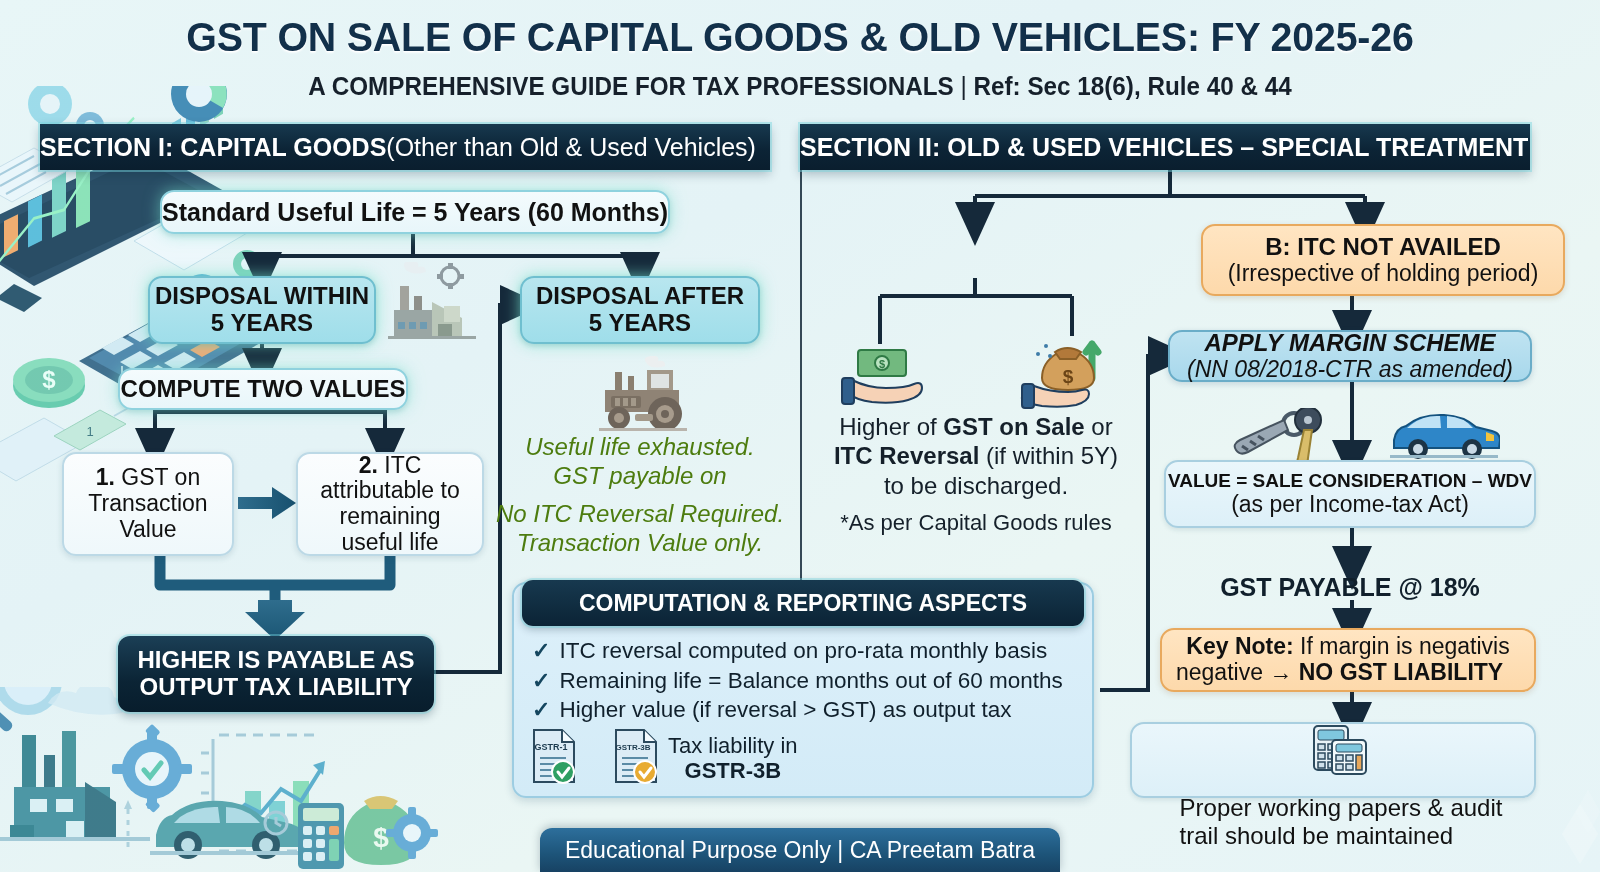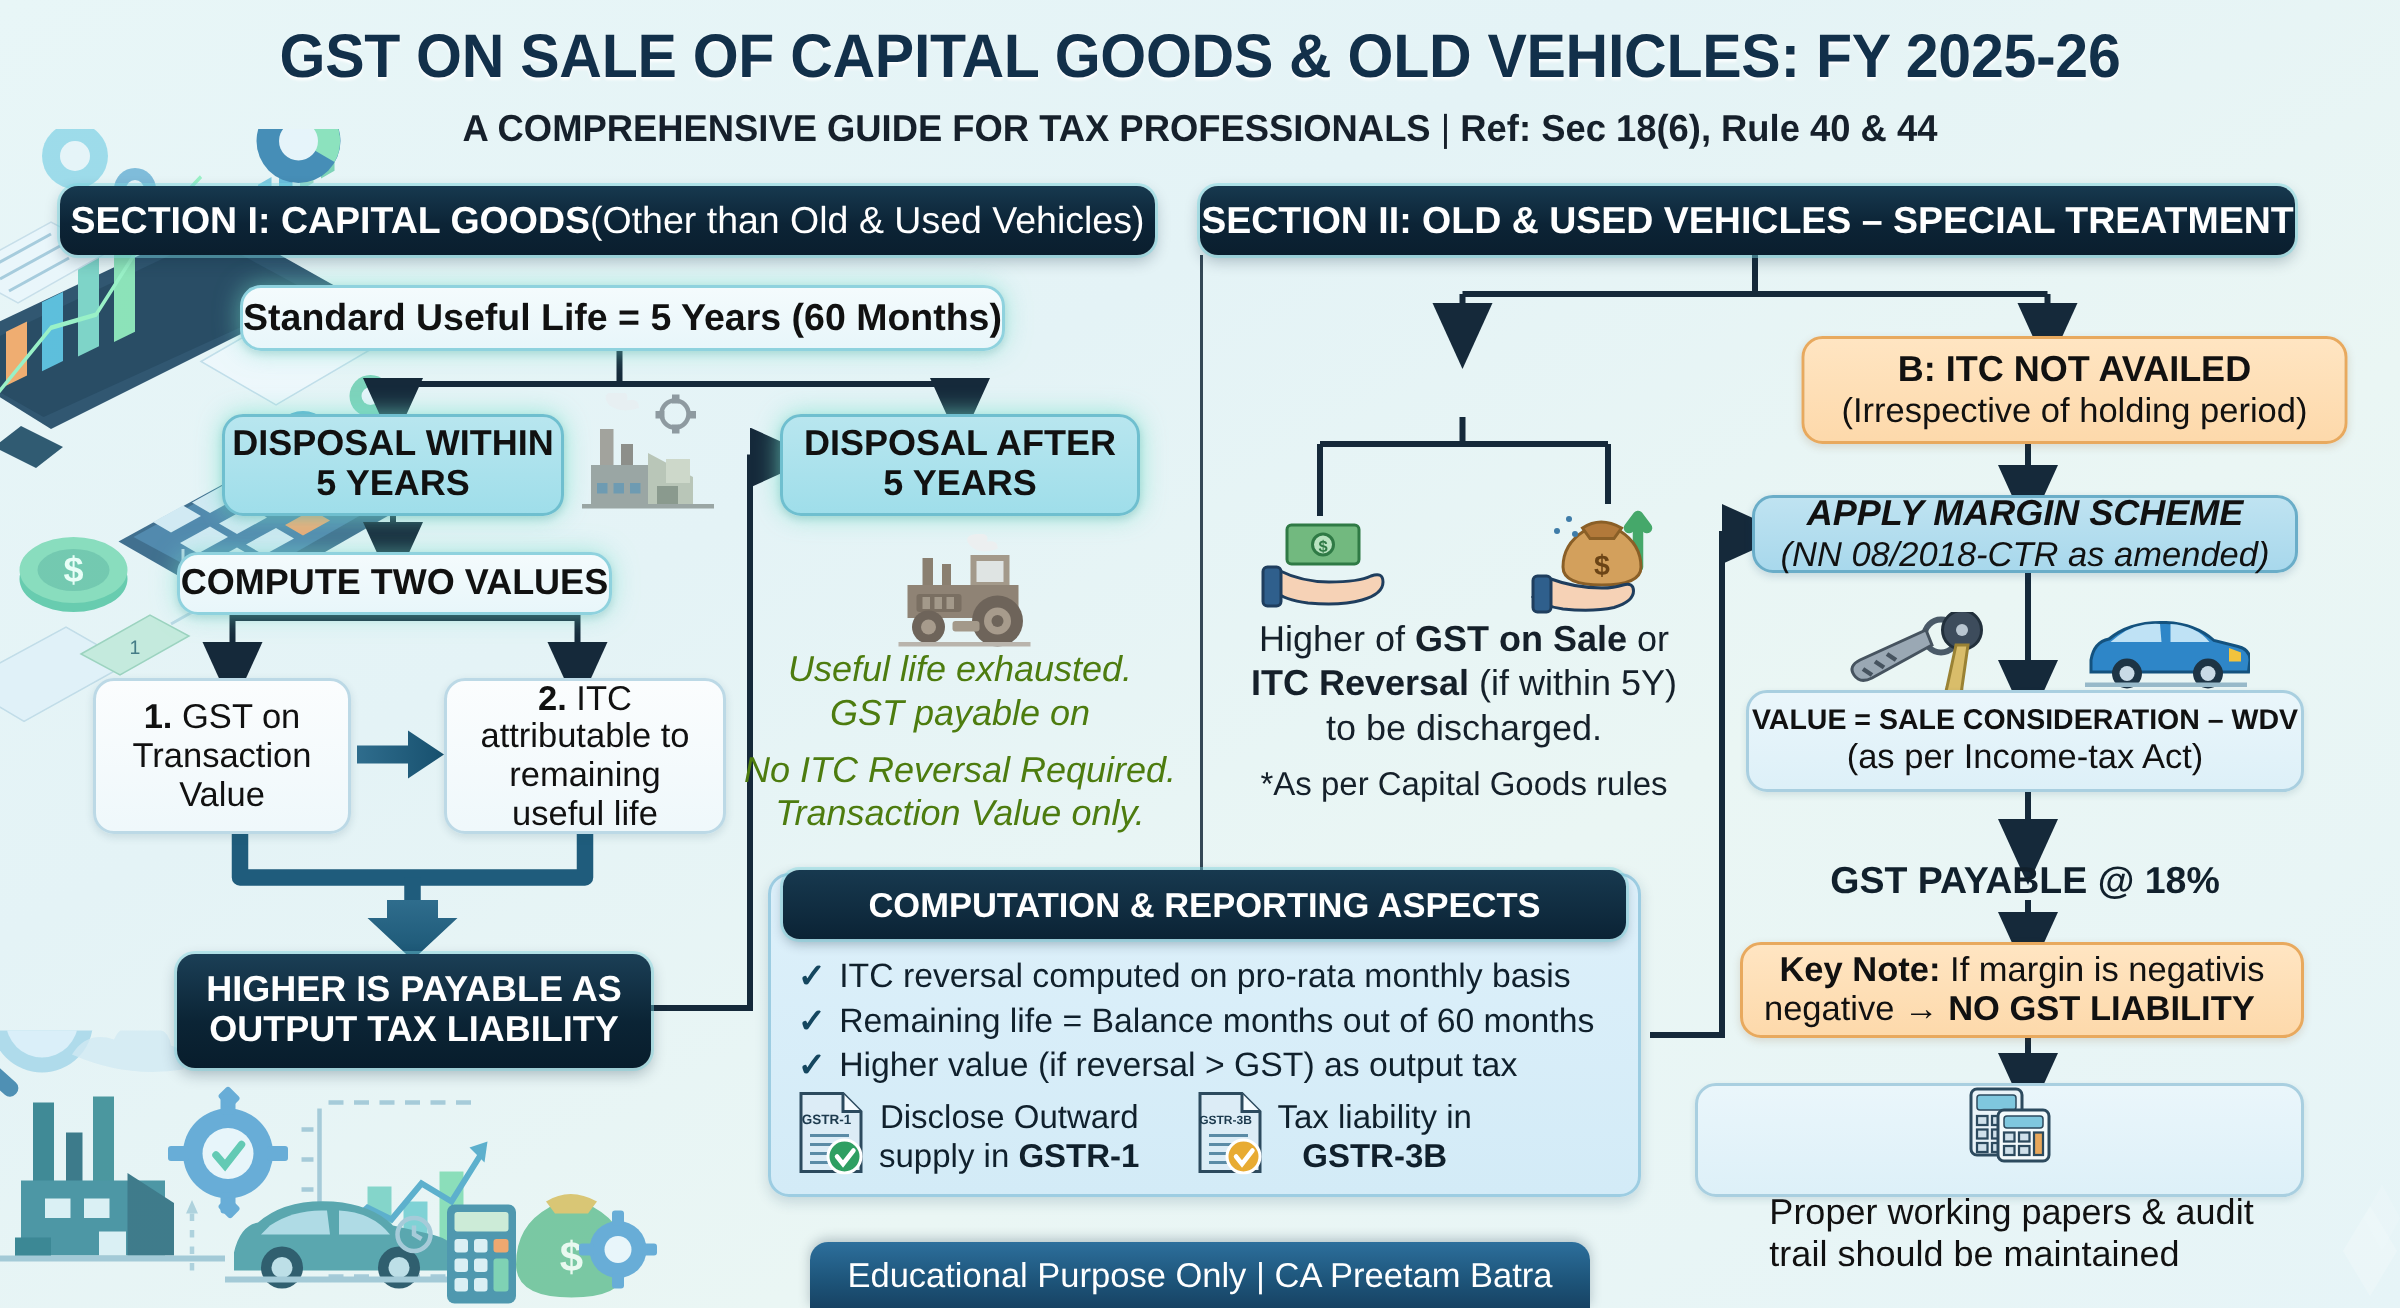--- a/index.html
+++ b/index.html
@@ -34,24 +34,24 @@
     text-align: center;
     font-size: 25px; color: #16202b;
     transform: scaleX(.97);
   }
   .subtitle .sub-main { font-weight: bold; }
   .subtitle .sub-ref { font-weight: bold; }
 
   
   .banner {
     position: absolute;
-    border-radius: 12px;
+    border-radius: 0;
     background: linear-gradient(180deg, #17394f 0%, #0c2436 55%, #0a1e2e 100%);
     color: #fff;
-    display: flex; align-items: center; justify-content: center;
+    display: flex; align-items: center; 
     box-shadow: 0 0 0 2px rgba(120,215,225,.45), 0 4px 10px rgba(10,40,60,.28);
     text-align: center;
   }
   .banner .b-strong { font-weight: bold; }
   .banner .b-light { font-weight: normal; }
 
   
   .node {
     position: absolute;
     border-radius: 14px;
@@ -691,24 +691,20 @@
             <text x="19" y="22" font-family="Liberation Sans,sans-serif" font-size="9" font-weight="bold" fill="#1c3a4e" text-anchor="middle">GSTR-1</text>
             <g stroke="#5b8ba6" stroke-width="2">
                 <line x1="8" y1="30" x2="34" y2="30"></line>
                 <line x1="8" y1="36" x2="34" y2="36"></line>
                 <line x1="8" y1="42" x2="26" y2="42"></line>
                 <line x1="8" y1="48" x2="20" y2="48"></line>
               </g>
             <circle cx="31" cy="44" r="11" fill="#2f9f62" stroke="#fff" stroke-width="2"></circle>
             <path d="M26 44 L30 49 L37 40" stroke="#fff" stroke-width="3" fill="none" stroke-linecap="round"></path>
           </svg>
-        </span>
-        <span class="gstr-label">
-          <span style="display:block;">Disclose Outward</span>
-          <span style="display:block;"><span>supply in </span><b>GSTR-1</b></span>
         </span>
       </div>
       <div class="gstr-item">
         <span>
           <svg width="44" height="56" viewBox="0 0 44 56">
             <path d="M2 2 L30 2 L42 14 L42 54 L2 54 Z" fill="#dcecf6" stroke="#2c4a5e" stroke-width="2"></path>
             <path d="M30 2 L30 14 L42 14" fill="#f4fbff" stroke="#2c4a5e" stroke-width="2"></path>
             <text x="19" y="22" font-family="Liberation Sans,sans-serif" font-size="8" font-weight="bold" fill="#1c3a4e" text-anchor="middle">GSTR-3B</text>
             <g stroke="#5b8ba6" stroke-width="2">
                 <line x1="8" y1="30" x2="34" y2="30"></line>

